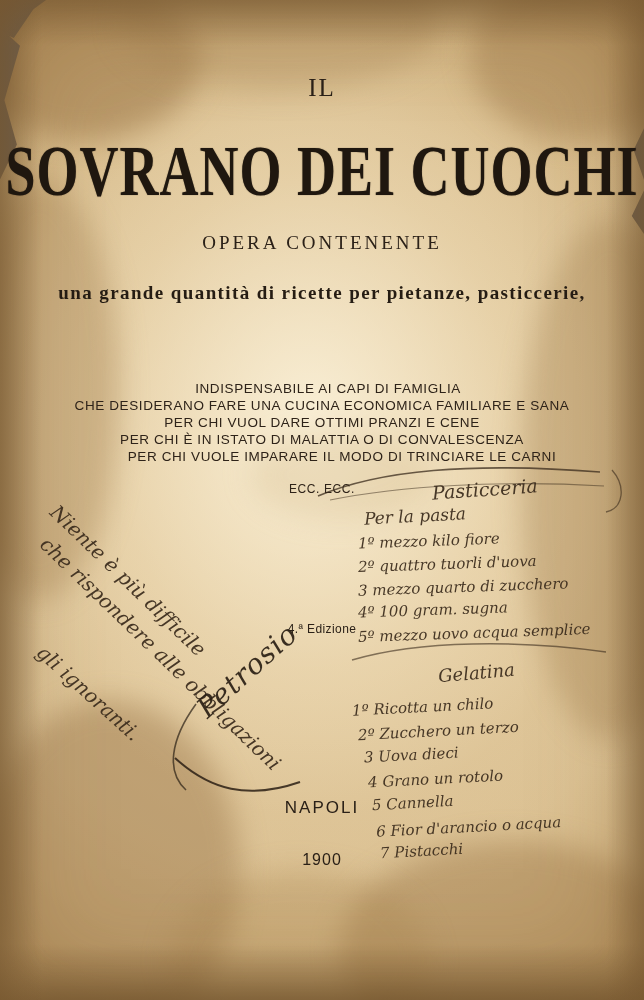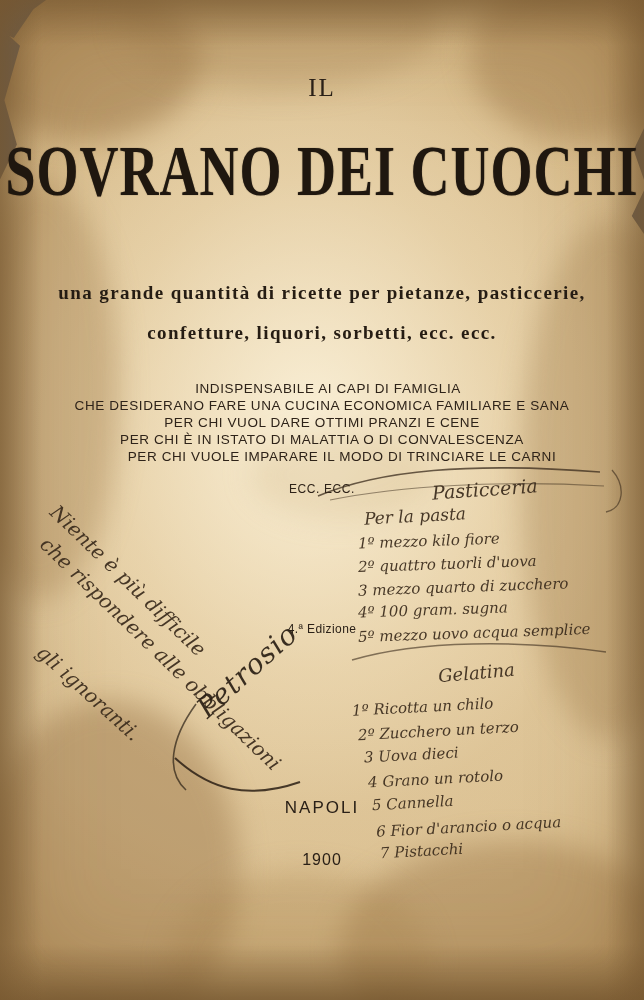--- a/index.html
+++ b/index.html
@@ -254,22 +254,22 @@
   <div class="tear" style="left:-10px; top:-10px; width:70px; height:48px; clip-path: polygon(0 0, 100% 0, 62% 40%, 34% 100%, 0 78%);"></div>
   <div class="tear" style="left:-6px; top:22px; width:26px; height:170px; clip-path: polygon(0 0, 100% 14%, 40% 46%, 88% 72%, 0 100%);"></div>
   <div class="tear" style="right:-4px; top:120px; width:18px; height:120px; clip-path: polygon(100% 0, 20% 25%, 90% 55%, 10% 80%, 100% 100%);"></div>
 
   <div class="edge-dark"></div>
   <div class="edge-dark2"></div>
 
   <div class="content">
     <div class="t-il">IL</div>
     <div class="t-title">SOVRANO DEI CUOCHI</div>
+    <div class="t-opera">OPERA CONTENENTE</div>
     <div class="t-sub1">una grande quantità di ricette per pietanze, pasticcerie,</div>
-    <div class="t-sub2">confetture, liquori, sorbetti, ecc. ecc.</div>
 
     <div class="desc d1">INDISPENSABILE AI CAPI DI FAMIGLIA</div>
     <div class="desc d2">CHE DESIDERANO FARE UNA CUCINA ECONOMICA FAMILIARE E SANA</div>
     <div class="desc d4">PER CHI È IN ISTATO DI MALATTIA O DI CONVALESCENZA</div>
     <div class="desc d3">PER CHI VUOL DARE OTTIMI PRANZI E CENE</div>
     <div class="desc d5">PER CHI VUOLE IMPARARE IL MODO DI TRINCIARE LE CARNI</div>
     <div class="desc d7">ECC. ECC.</div>
 
     <div class="t-edition">4.ª Edizione</div>
 

